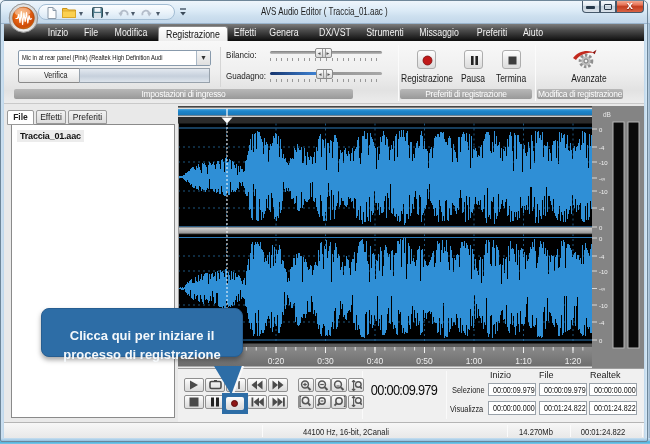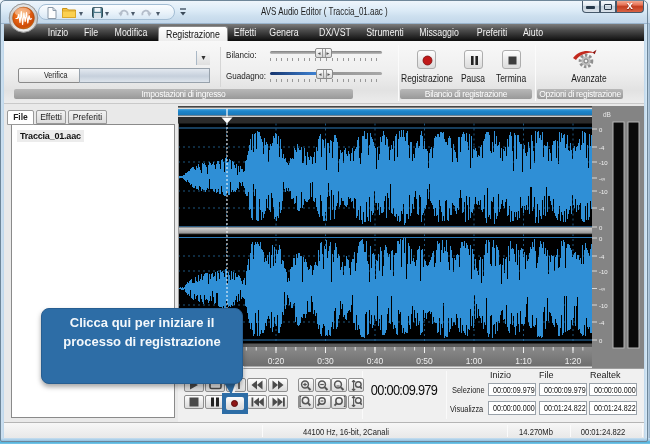--- a/index.html
+++ b/index.html
@@ -53,21 +53,21 @@
 #bigtime { left:363px; top:381px; width:82px; text-align:center; font-size:15px; letter-spacing:-0.8px; color:#0a0a0a; }
 .slabel { position:absolute; font-size:9.5px; color:#222; transform:scaleX(0.78); transform-origin:0 0; }
 .shead { position:absolute; font-size:9px; color:#222; }
 .sfield { position:absolute; width:48px; height:13.5px; background:#fff; border:1px solid #9aa2aa; font-size:8.5px; text-align:center; line-height:12.5px; color:#111; }
 .sfield span { display:inline-block; transform:scaleX(0.84); transform-origin:50% 50%; white-space:nowrap; }
 
 #statusbar { left:0px; top:422px; width:650px; height:20px; background:linear-gradient(180deg,#f7f7f7,#e4e4e4); border-top:1px solid #b5b5b5; }
 .ssep { position:absolute; top:2px; width:1px; height:12px; background:#b8b8b8; border-right:1px solid #fbfbfb; }
 .stext { position:absolute; top:3px; transform:translateX(-50%) scaleX(0.8); font-size:9.5px; color:#222; white-space:nowrap; }
 
-#callout { left:41px; top:308px; width:202px; height:76px; background:#2d6da6; border:1px solid #275e91; border-radius:8px; box-shadow:0 3px 5px rgba(0,0,0,0.35); z-index:45; color:#f4f8fb; font-size:13px; font-weight:bold; text-align:center; padding-top:4px; line-height:19px; }
+#callout { left:41px; top:308px; width:202px; height:49px; background:#2d6da6; border:1px solid #275e91; border-radius:8px; box-shadow:0 3px 5px rgba(0,0,0,0.35); z-index:45; color:#f4f8fb; font-size:13px; font-weight:bold; text-align:center; padding-top:17px; line-height:19px; }
 #rechl { left:222px; top:393px; width:25.5px; height:21px; background:#2d6da6; z-index:41; }
 #recbtn { position:absolute; left:4px; top:4px; width:17.5px; height:13px; background:linear-gradient(180deg,#fdfdfd,#e8e8e8 50%,#d8d8d8); border-radius:2px; }
 #recdot { position:absolute; left:5px; top:2.7px; width:7px; height:7px; border-radius:50%; background:#8e1515; border:0.5px solid #5a0a0a; }
 </style></head>
 <body>
 <div class="abs" id="titlebar"></div>
 <div class="abs" id="title">AVS Audio Editor ( Traccia_01.aac )</div>
 <div class="wbtn" id="wmin">
     <div style="margin:6px auto 0;width:9px;height:3px;background:#26384a;border-radius:1px"></div>
   </div>
@@ -157,22 +157,23 @@
 <span class="tab" style="left:439.3px">Missaggio</span>
 <span class="tab" style="left:492.1px">Preferiti</span>
 <span class="tab" style="left:533.2px">Aiuto</span>
   </div>
 <div class="abs" id="activetab"><span>Registrazione</span></div>
 <div class="abs" id="ribbon">
 <div class="gsep" style="left:393.5px"></div>
 <div class="gsep" style="left:530.5px"></div>
 <div style="position:absolute;left:215.5px;top:6px;width:1px;height:40px;background:#d5d5d5"></div>
 <div class="gfoot" style="left:10px;width:339px">Impostazioni di ingresso</div>
-<div class="gfoot" style="left:396px;width:132px">Bilancio di registrazione</div>
-<div class="gfoot" style="left:533px;width:86px">Opzioni di registrazione</div>
+<div class="gfoot" style="left:396px;width:132px">Preferiti di registrazione</div>
+<div class="gfoot" style="left:533px;width:86px">Modifica di registrazione</div>
+<div class="abs" id="combo"><span style="display:inline-block;transform:scaleX(0.72);transform-origin:0 0;white-space:nowrap">Mic in at rear panel (Pink) (Realtek High Definition Audi</span></div>
 <div class="abs" id="comboarr">▼</div>
 <div class="abs" id="verifica"><span style="display:inline-block;transform:scaleX(0.8)">Verifica</span></div>
 <div class="abs" id="progress"></div>
 <div class="rlabel" style="left:222px;top:8px">Bilancio:</div>
 <div class="rlabel" style="left:222px;top:29.5px">Guadagno:</div>
 <div class="track" style="left:266px;top:10.5px;width:112px"></div>
 <div class="track" style="left:266px;top:31.5px;width:112px;background:linear-gradient(90deg,#16356e,#3f83d4 42%,#909090 43%,#a8a8a8)"></div>
 <div class="thumb" style="left:311px;top:7px">
       <span class="tha">◂</span>
       <span class="thm"></span>

